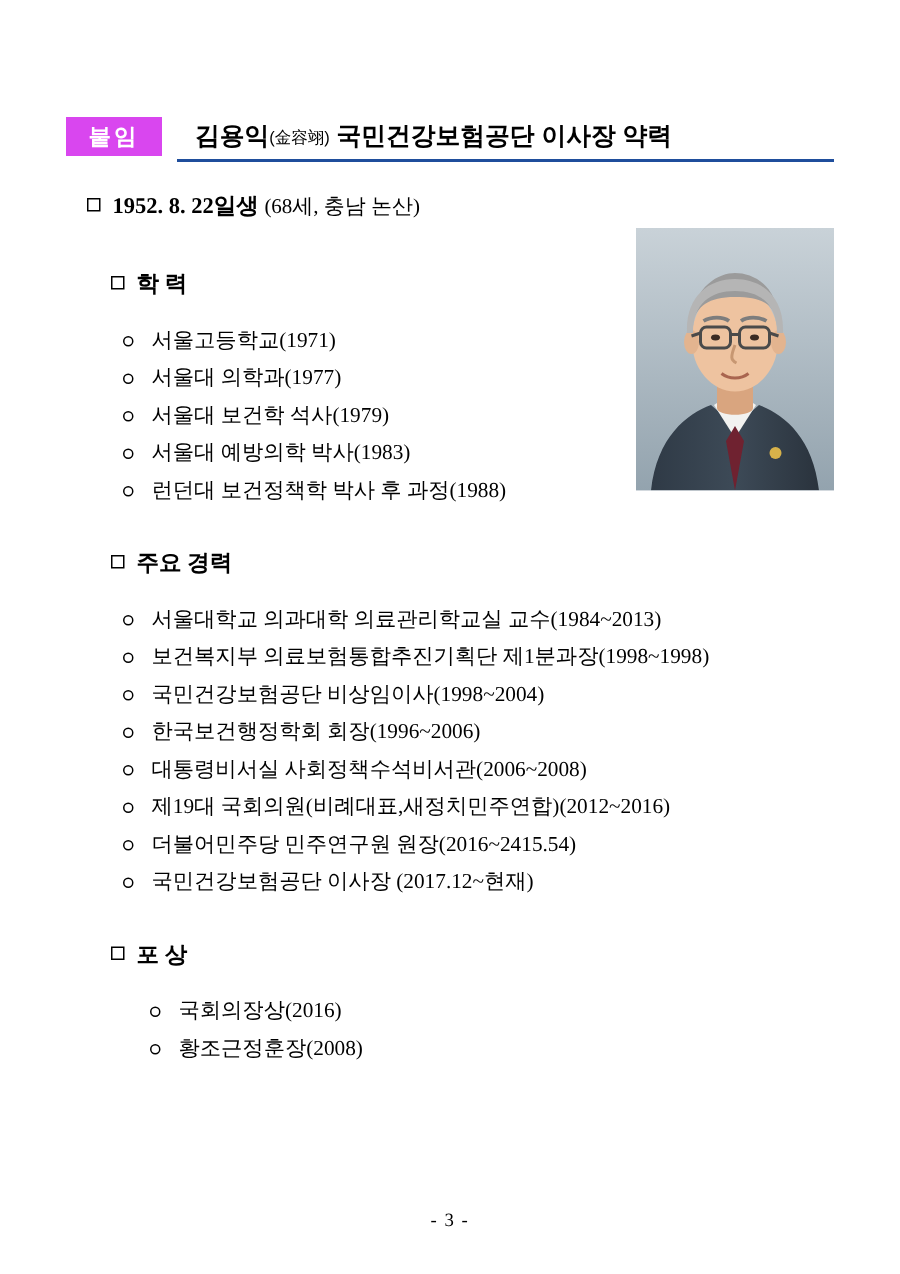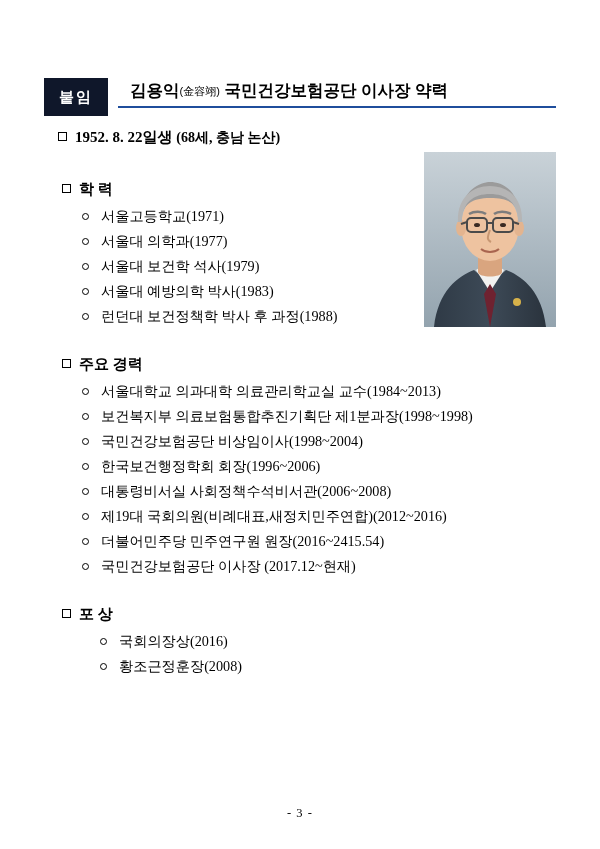--- a/index.html
+++ b/index.html
@@ -27,22 +27,22 @@
   .title-row {
     position: absolute;
     left: 44px;
     top: 78px;
     width: 512px;
     display: flex;
     align-items: flex-start;
   }
   .badge {
     width: 64px;
-    height: 38px;
-    background: #0f172a;
+    height: 26px;
+    background: #d946ef;
     color: #ffffff;
     font-family: "Liberation Sans", "DejaVu Sans", sans-serif;
     font-weight: bold;
     font-size: 15px;
     letter-spacing: 2px;
     display: flex;
     align-items: center;
     justify-content: center;
     flex: 0 0 auto;
   }
@@ -88,37 +88,37 @@
     top: 128px;
     width: 470px;
   }
   .line-birth {
     font-size: 15px;
     font-weight: bold;
     margin: 0 0 0 0;
     white-space: nowrap;
   }
   .line-birth .sub {
-    font-weight: bold;
+    font-weight: normal;
     font-size: 14px;
     margin-top: 24px;
   }
   .sq {
     display: inline-block;
     width: 9px;
     height: 9px;
     border: 1.3px solid #000;
     margin-right: 8px;
     vertical-align: 1px;
     box-sizing: border-box;
   }
   .section-head {
     font-size: 15px;
     font-weight: bold;
-    margin: 4px;
+    margin: 16px;
     white-space: nowrap;
   }
   .section {
     margin-top: 26px;
   }
   .section.first { margin-top: 33px; }
   ul.items {
     list-style: none;
     margin: 5px 0 0 0;
     padding: 0 0 0 24px;

